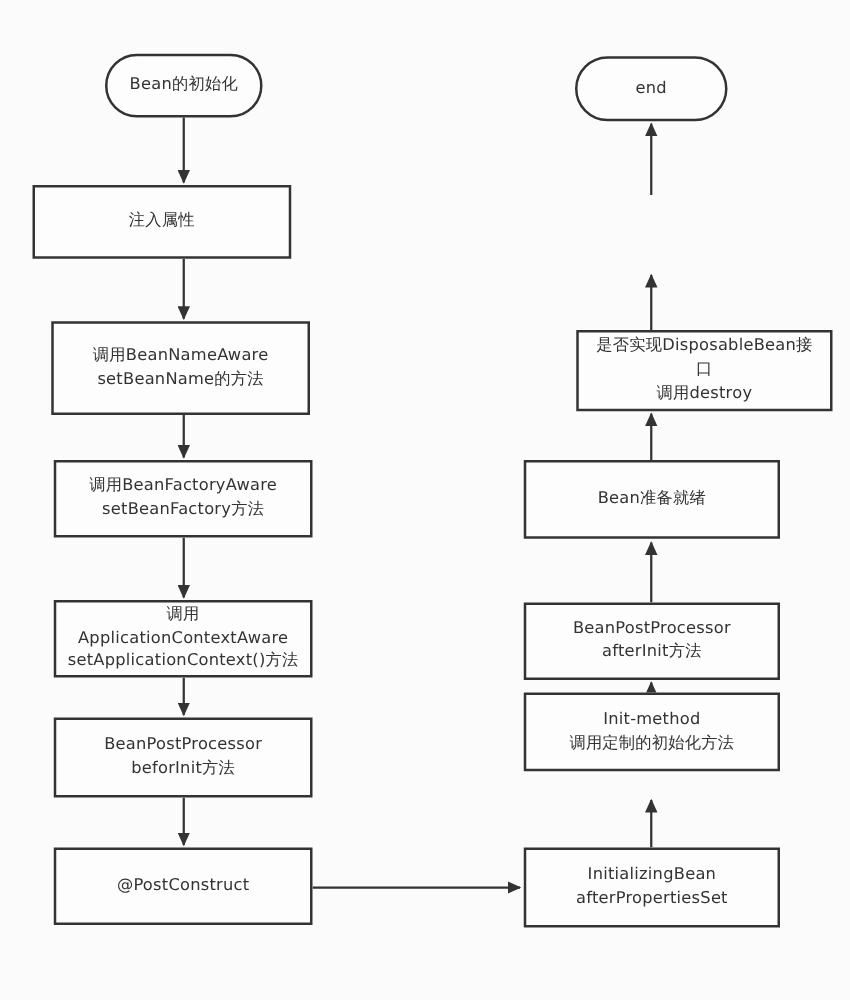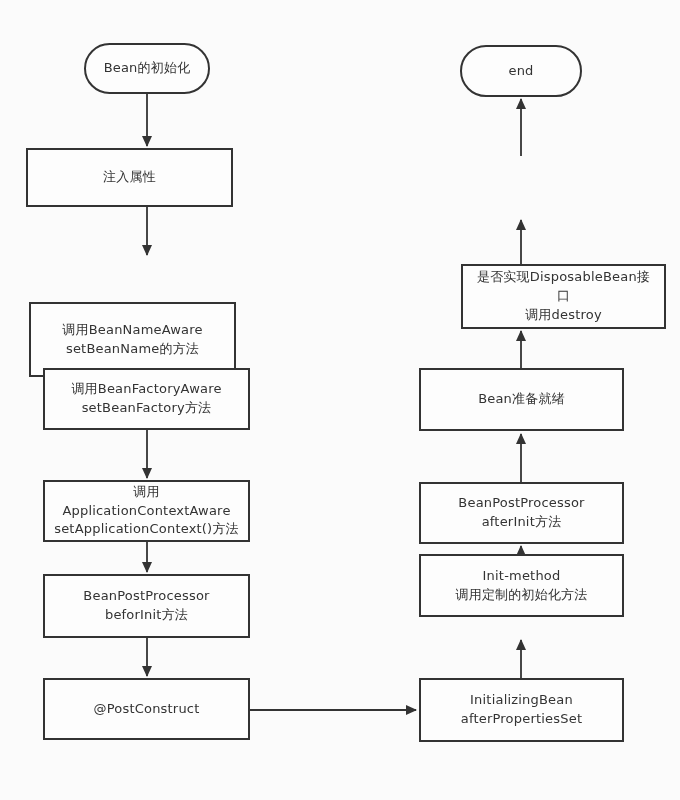--- a/index.html
+++ b/index.html
@@ -40,21 +40,21 @@
     align-items: center;
     justify-content: center;
     text-align: center;
     white-space: pre-line;
     letter-spacing: 0.2px;
   }
   .terminal { border-radius: 26px; }
 
   .n-start          { left: 84px;  top: 43px;  width: 126px; height: 51px; }
   .n-inject         { left: 26px;  top: 148px; width: 207px; height: 59px; }
-  .n-name-aware     { left: 29px;  top: 257px; width: 207px; height: 75px; margin-top: 45px; }
+  .n-name-aware     { left: 41px;  top: 257px; width: 207px; height: 75px; }
   .n-factory-aware  { left: 43px;  top: 368px; width: 207px; height: 62px; }
   .n-context-aware  { left: 43px;  top: 480px; width: 207px; height: 62px; }
   .n-before-init    { left: 43px;  top: 574px; width: 207px; height: 64px; }
   .n-post-construct { left: 43px;  top: 678px; width: 207px; height: 62px; }
 
   .n-end            { left: 460px; top: 45px;  width: 122px; height: 52px; text-align: right; }
   .n-destroy        { left: 419px; top: 156px; width: 205px; height: 62px; }
   .n-disposable     { left: 419px; top: 264px; width: 205px; height: 65px; margin-left: 42px; }
   .n-ready          { left: 419px; top: 368px; width: 205px; height: 63px; }
   .n-after-init     { left: 419px; top: 482px; width: 205px; height: 62px; }

